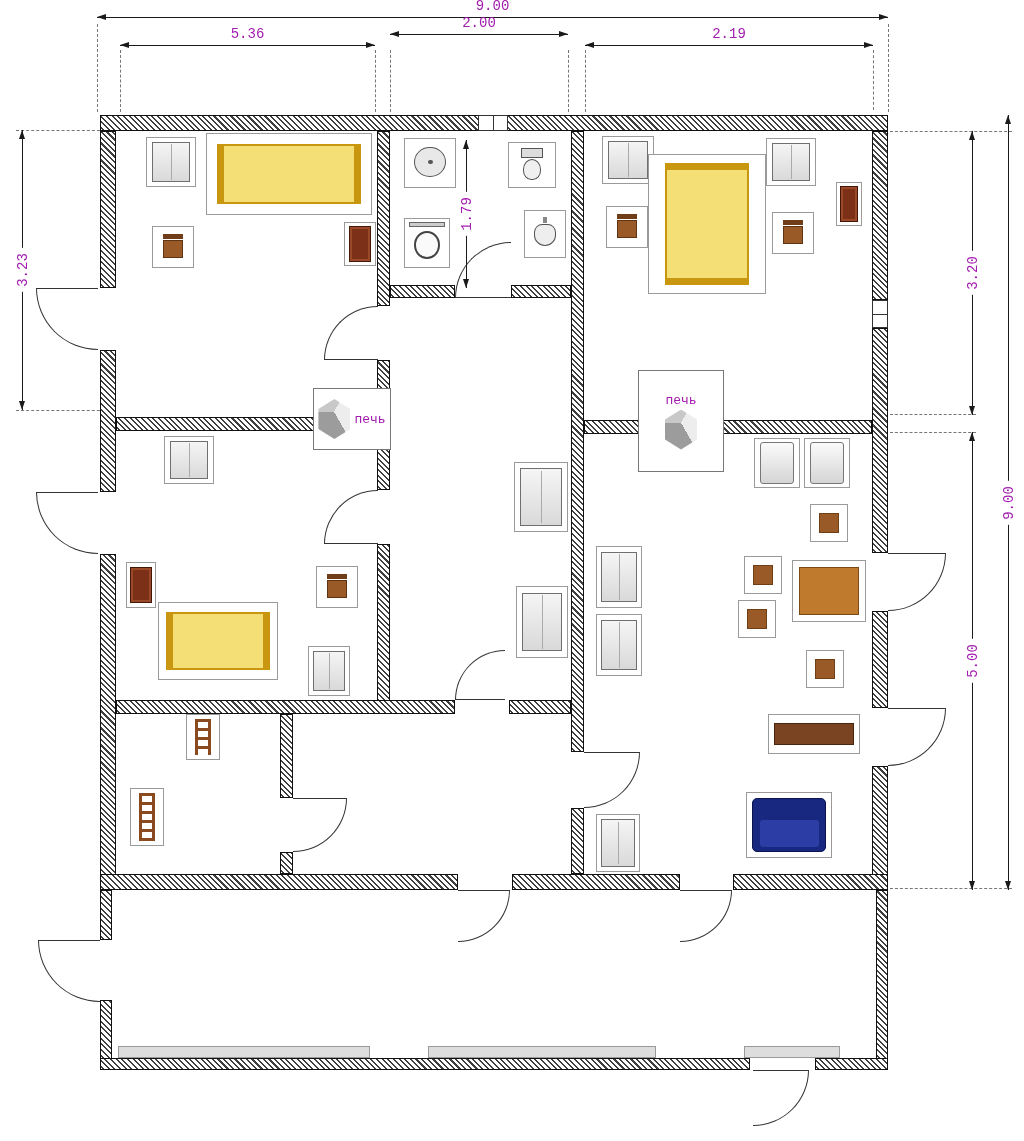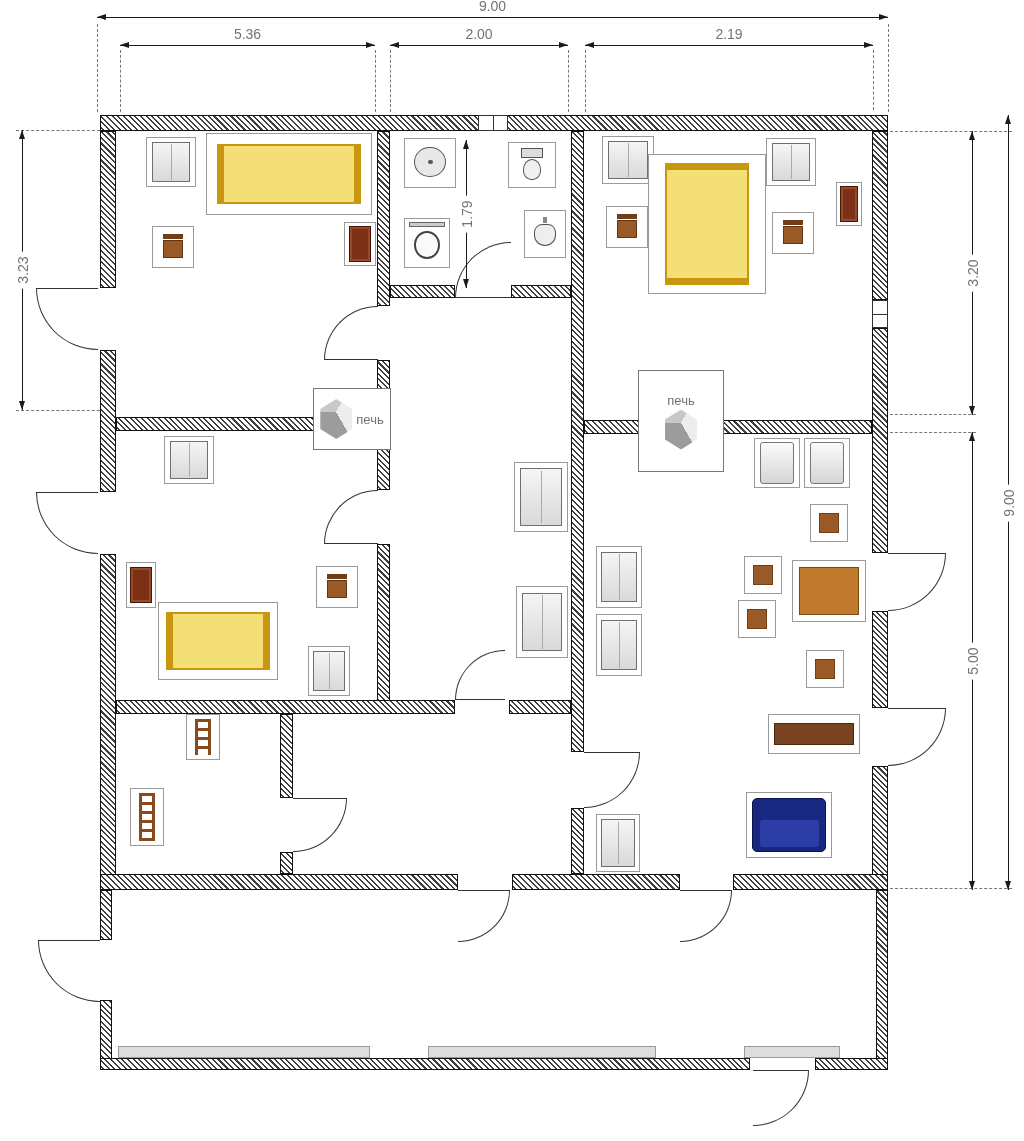--- a/index.html
+++ b/index.html
@@ -1,17 +1,17 @@
 <!DOCTYPE html>
 <html style="--c-bed: #f3df75; --c-bedframe: #c9960f; --c-sofa: #18277f; --c-table: #c07a2e; --c-wood: #9a5a28; --c-wall: #3f3f3f;"><head>
 <meta charset="utf-8">
 <style>
   html,body{margin:0;padding:0;background:#fff;}
   .plan{position:relative;width:1024px;height:1141px;background:#fff;
-        font-family:Liberation Sans, sans-serif;color:#737373;overflow:hidden;}
+        font-family:Liberation Mono, monospace;color:#a21caf;overflow:hidden;}
 
   
   .dim{position:absolute;z-index:6;}
   .dim-h{border-top:1px solid #1a1a1a;height:0;}
   .dim-h::before{content:"";position:absolute;left:0;top:-4px;width:0;height:0;
     border:3.5px solid transparent;border-left:0;border-right:9px solid #1a1a1a;}
   .dim-h::after{content:"";position:absolute;right:0;top:-4px;width:0;height:0;
     border:3.5px solid transparent;border-right:0;border-left:9px solid #1a1a1a;}
   .dim-h .dim-label{position:absolute;left:50%;top:-20px;transform:translateX(-50%);font-size:14px;}
   .dim-v{border-left:1px solid #1a1a1a;width:0;}
@@ -115,21 +115,21 @@
   <div class="ext-h" style="left:890px;top:414px;width:86px"></div>
   <div class="ext-h" style="left:890px;top:432px;width:86px"></div>
   <div class="ext-h" style="left:890px;top:888px;width:122px"></div>
 
   <div class="dim dim-h" style="left:97px;top:17px;width:791px">
     <span class="dim-label">9.00</span>
     </div>
   <div class="dim dim-h" style="left:120px;top:45px;width:255px">
     <span class="dim-label">5.36</span>
     </div>
-  <div class="dim dim-h" style="left:390px;top:45px;width:178px">
+  <div class="dim dim-h" style="left:390px;top:34px;width:178px">
     <span class="dim-label">2.00</span>
     </div>
   <div class="dim dim-h" style="left:585px;top:45px;width:288px">
     <span class="dim-label">2.19</span>
     </div>
 
   <div class="dim dim-v" style="left:22px;top:130px;height:280px">
     <span class="dim-label">3.23</span>
     </div>
   <div class="dim dim-v" style="left:972px;top:131px;height:284px">

